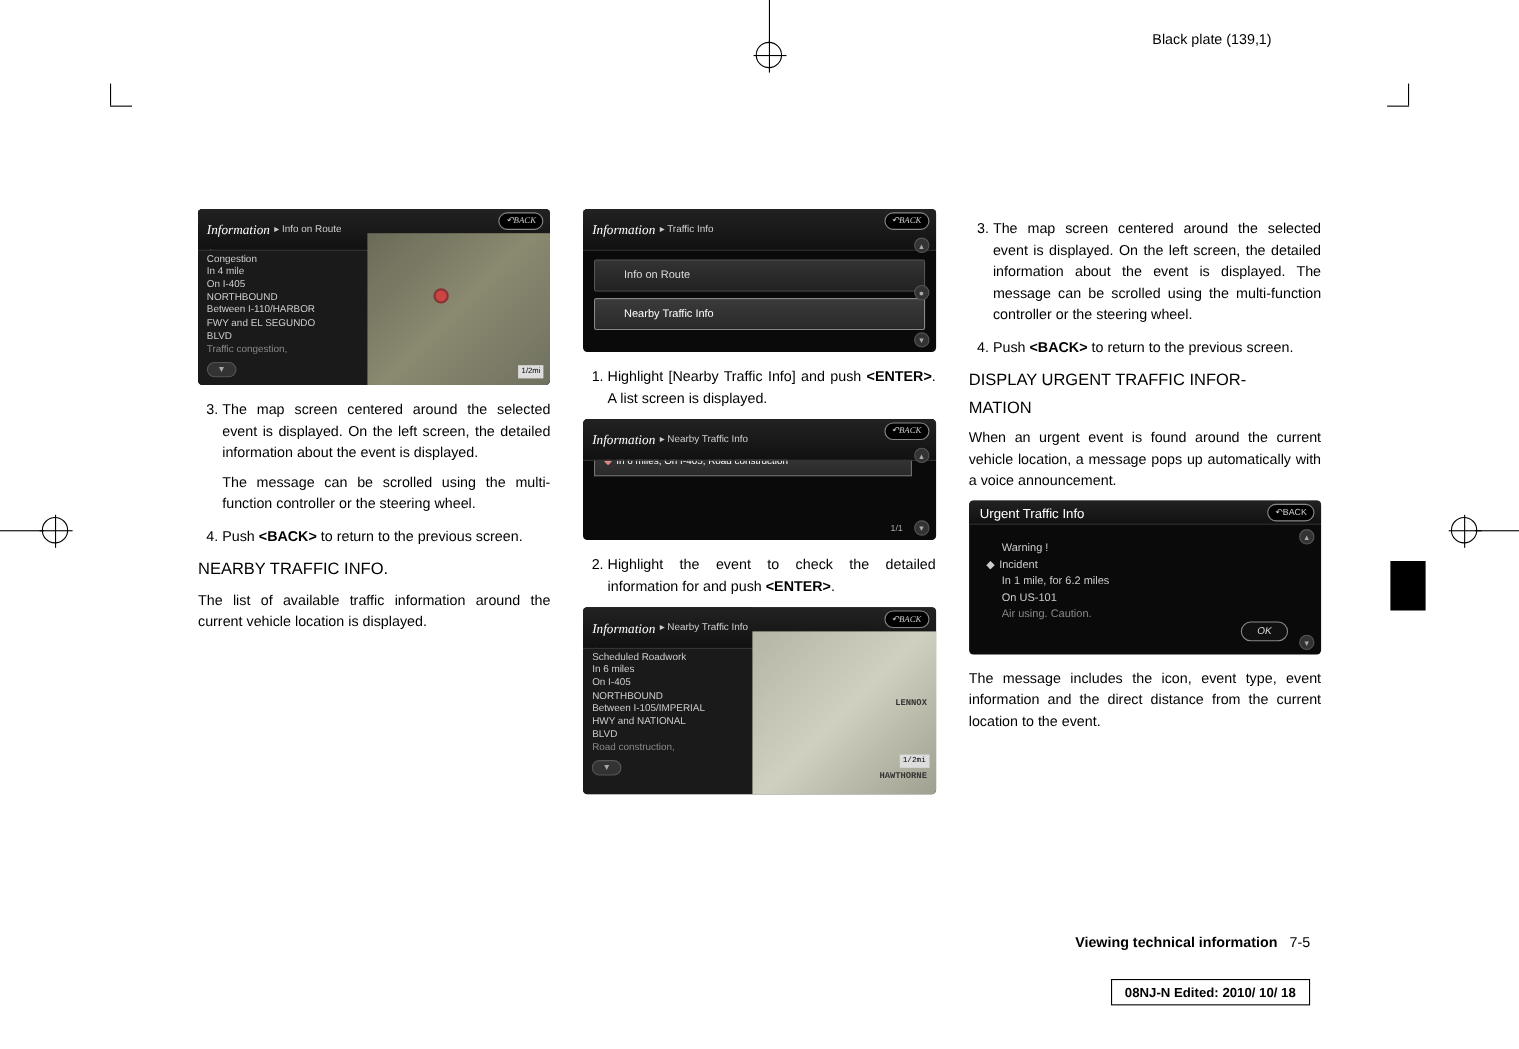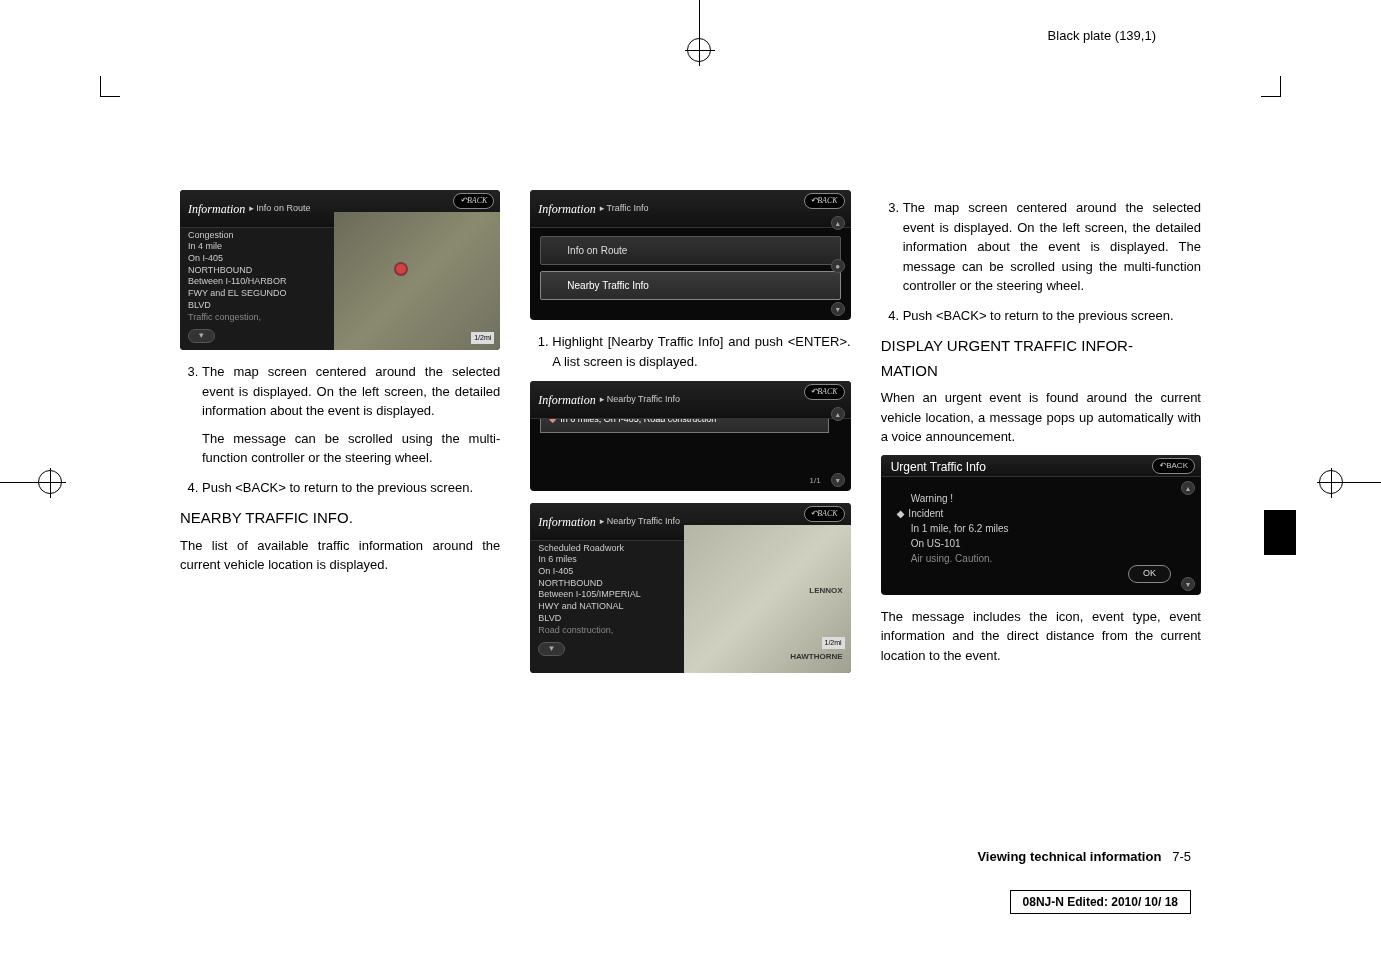--- a/index.html
+++ b/index.html
@@ -118,33 +118,33 @@
     padding: 5px 8px;
     background: linear-gradient(#3a3a3a,#2a2a2a);
     border: 1px solid #777;
     color: #fff;
     font-size: 9px;
   }
   .ss3 .pager { position:absolute; bottom:4px; right:30px; font-size:8px; color:#aaa;margin-left:20px; }
 
   .ss4 { height: 170px; display:flex; }
   .ss4-left { width:48%; padding: 28px 8px 8px 8px; font-size:9px; line-height:1.3; color:#ccc; background:#1a1a1a; }
-  .ss4-right { flex:1; background: linear-gradient(135deg, #b5b5a5 0%, #d0d0c0 50%, #a0a090 100%); position:relative; margin-top:22px; }
+  .ss4-right { flex:1; background: linear-gradient(135deg, #b5b5a5 0%, #d0d0c0 50%, #a0a090 100%); position:relative; margin-top:22px;font-family:Liberation Mono, monospace; }
   .city-label { position:absolute; font-size:8px; color:#333; font-weight:bold; }
 
   .ss5 { height: 140px; padding: 26px 12px 10px 12px; }
   .ss5-title { position:absolute; top:0; left:0; right:0; height:22px; background:linear-gradient(#222,#111); color:#fff; font-size:12px; padding:3px 10px; border-bottom:1px solid #333; }
   .ss5-body { font-size:10px; color:#ccc; line-height:1.5; padding-left:18px; padding-top:10px; }
-  .ss5-ok { position:absolute; bottom:12px; right:30px; border:1px solid #888; border-radius:10px; padding:1px 14px; font-size:9px; color:#ddd; background:#111; }
+  .ss5-ok { position:absolute; bottom:12px; right:30px; border:1px solid #888; border-radius:10px; padding:1px 14px; font-size:9px; color:#ddd; background:#111;font-style:italic; }
 
   ol.steps { list-style: decimal outside; padding-left: 22px; margin: 8px 0; }
   ol.steps li { margin-bottom: 10px; text-align: justify; }
   ol.cont3 { counter-reset: item 2; }
   .sub-para { margin-top: 8px; text-align: justify; }
-  .bold { font-weight: normal; }
+  .bold { font-weight: bold; }
   h2.sect { font-size: 15px; font-weight: normal; margin: 10px 0 6px 0; }
   h3.subsect { font-size: 15px; font-weight: normal; margin: 4px 0 6px 0; }
   p.body { text-align: justify; margin-bottom: 8px; }
 
   .footer-right {
     position: absolute;
     bottom: 90px;
     right: 190px;
     font-size: 13px;
   }
@@ -280,20 +280,25 @@
       <div class="ss3-row">
         <span class="roadwork-icon">◆</span><span>In 6 miles, On I-405, Road construction</span>
       </div>
       <div class="pager">1/1</div>
       <div class="ss2-sidearrows">
         <div class="sa">▴</div>
         <div class="sa">▾</div>
       </div>
     </div>
 
+    <ol class="steps" start="2">
+      <li>
+        <span>Highlight the event to check the detailed information for and push </span><span class="bold">&lt;ENTER&gt;</span><span>.</span>
+      </li>
+    </ol>
 
     <div class="screenshot ss4">
       <div class="ss-titlebar">
         <span>Information</span>
         <span class="sub">▸ Nearby Traffic Info</span>
         <span class="ss-back">↶BACK</span>
       </div>
       <div class="ss4-left">
         <span class="roadwork-icon">◆</span><br>
         <span>Scheduled Roadwork</span><br>

